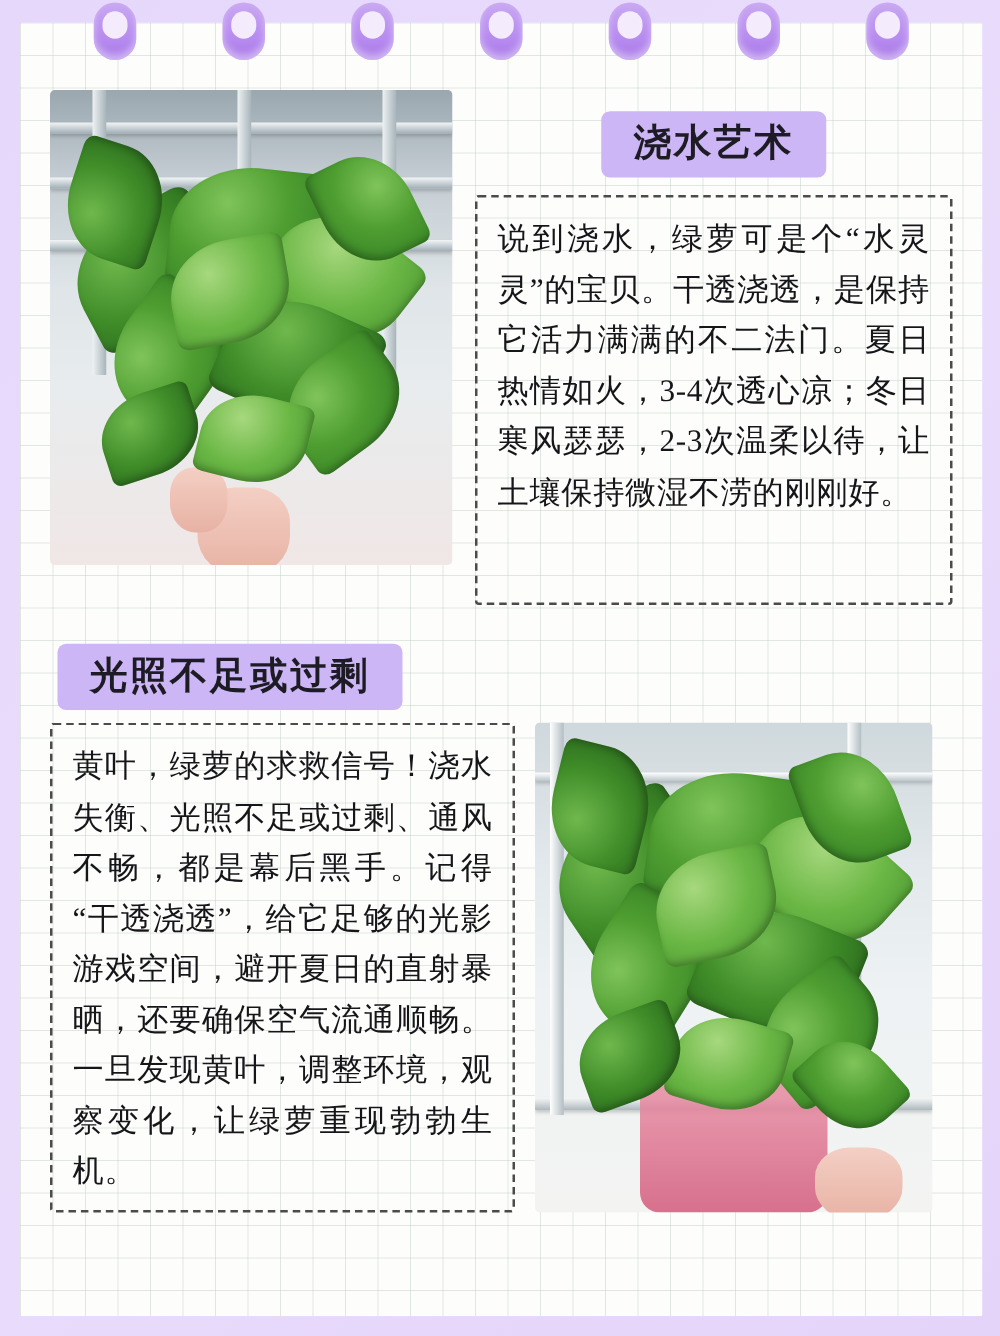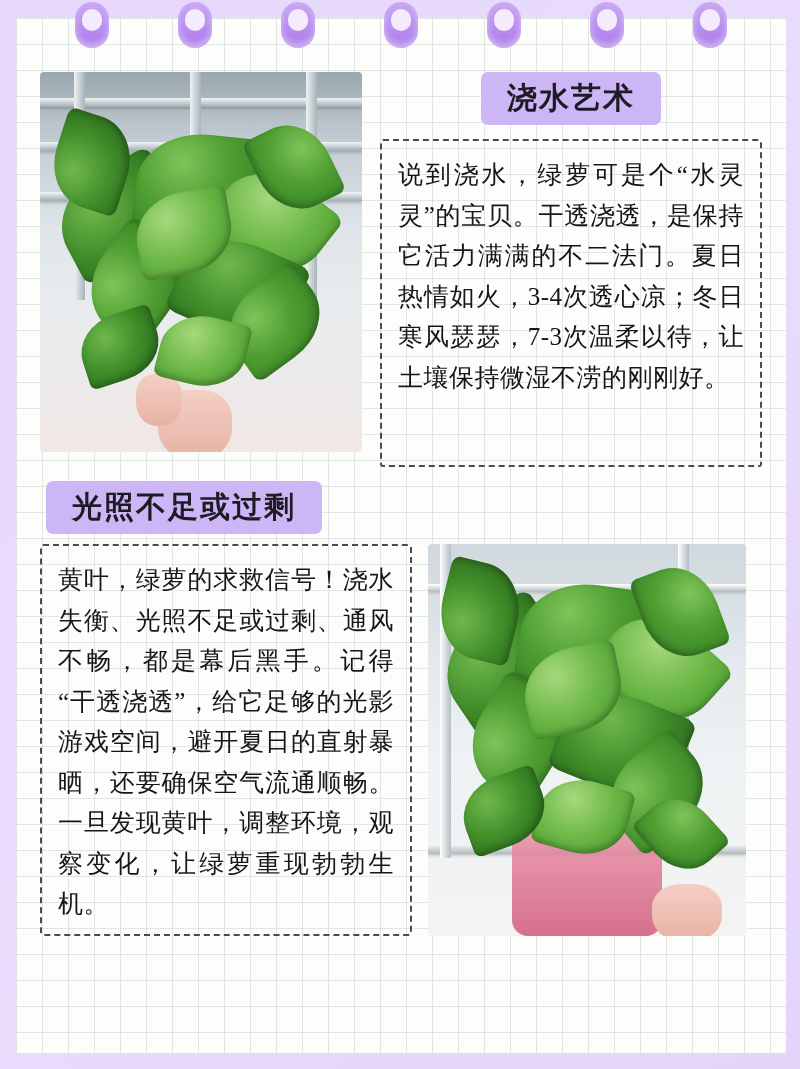--- a/index.html
+++ b/index.html
@@ -155,20 +155,21 @@
     display: inline-block;
     background: #cdb6f5;
     color: #1d1b24;
     font-weight: bold;
     font-size: 30px;
     letter-spacing: 2px;
     padding: 9px 26px 11px 26px;
     border-radius: 7px;
     line-height: 1.1;
     white-space: nowrap;
+    margin-top: 17px;
   }
   .banner-right-wrap {
     flex: 1;
     display: flex;
     flex-direction: column;
     align-items: center;
   }
   .banner-left-wrap {
     margin: 14px 0 10px 6px;
   }
@@ -247,21 +248,21 @@
           <div class="leaf dark" style="width:92px;height:76px;left:6px;top:52px;transform:rotate(-72deg);"></div>
           <div class="leaf" style="width:98px;height:80px;left:186px;top:210px;transform:rotate(-36deg);"></div>
           <div class="leaf light" style="width:86px;height:70px;left:120px;top:244px;transform:rotate(14deg);"></div>
           <div class="leaf dark" style="width:80px;height:66px;left:40px;top:242px;transform:rotate(-18deg);"></div>
         </div>
       </div>
 
       <div class="banner-right-wrap">
         <div class="banner">浇水艺术</div>
         <div class="note note-right">
-          <p>说到浇水，绿萝可是个“水灵灵”的宝贝。干透浇透，是保持它活力满满的不二法门。夏日热情如火，3-4次透心凉；冬日寒风瑟瑟，7-3次温柔以待，让土壤保持微湿不涝的刚刚好。</p>
+          <p>说到浇水，绿萝可是个“水灵灵”的宝贝。干透浇透，是保持它活力满满的不二法门。夏日热情如火，3-4次透心凉；冬日寒风瑟瑟，2-3次温柔以待，让土壤保持微湿不涝的刚刚好。</p>
         </div>
       </div>
     </div>
 
     <div class="banner-left-wrap">
       <div class="banner">光照不足或过剩</div>
     </div>
 
     <div class="row-bottom">
       <div class="note note-bottom">

